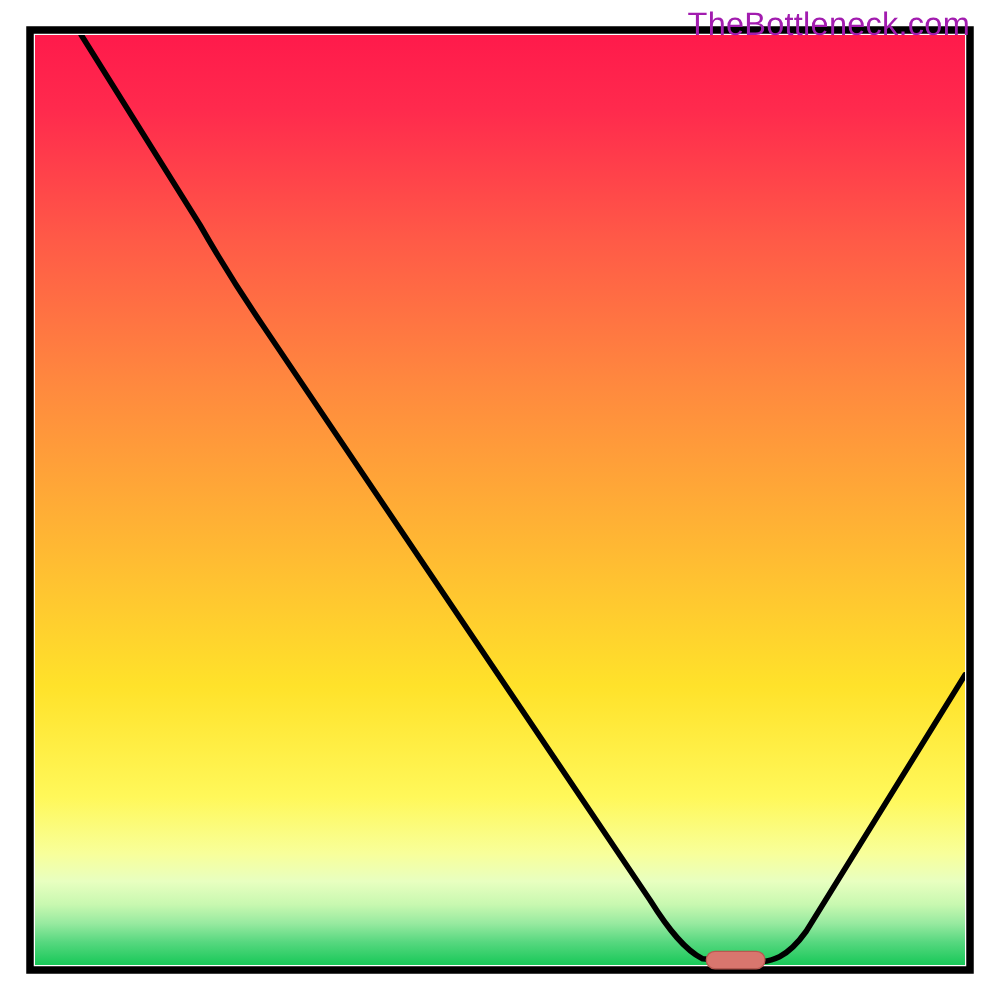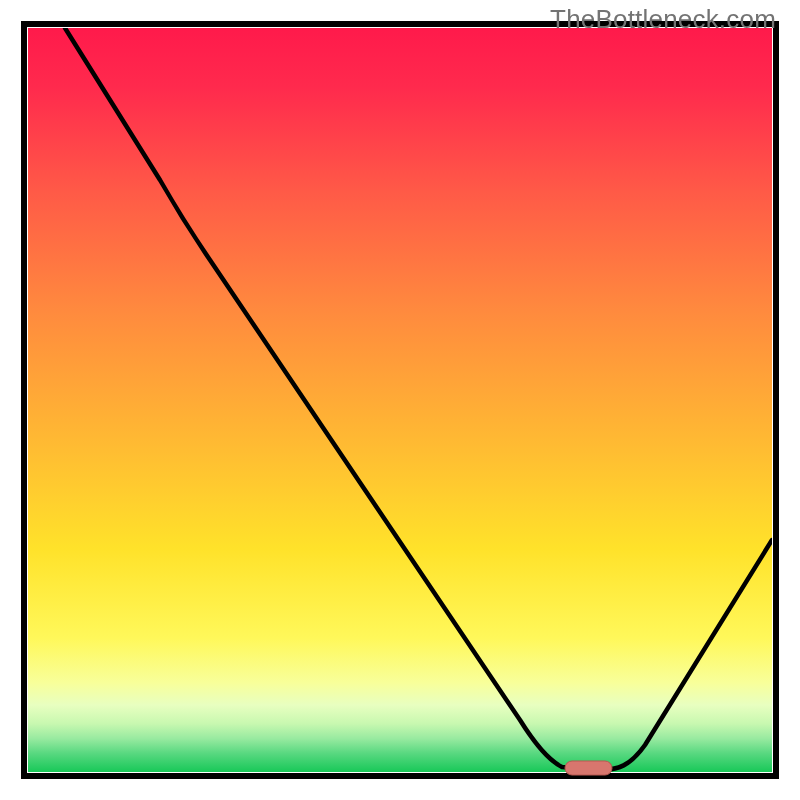--- a/index.html
+++ b/index.html
@@ -14,21 +14,21 @@
     position: relative;
     width: 800px;
     height: 800px;
   }
   .watermark {
     position: absolute;
     top: 4px;
     right: 24px;
     font-size: 26px;
     font-weight: 500;
-    color: #737373;
+    color: #a21caf;
     letter-spacing: 0.2px;
     z-index: 3;
   }
   svg {
     display: block;
   }
 </style>
 </head>
 <body>
 

